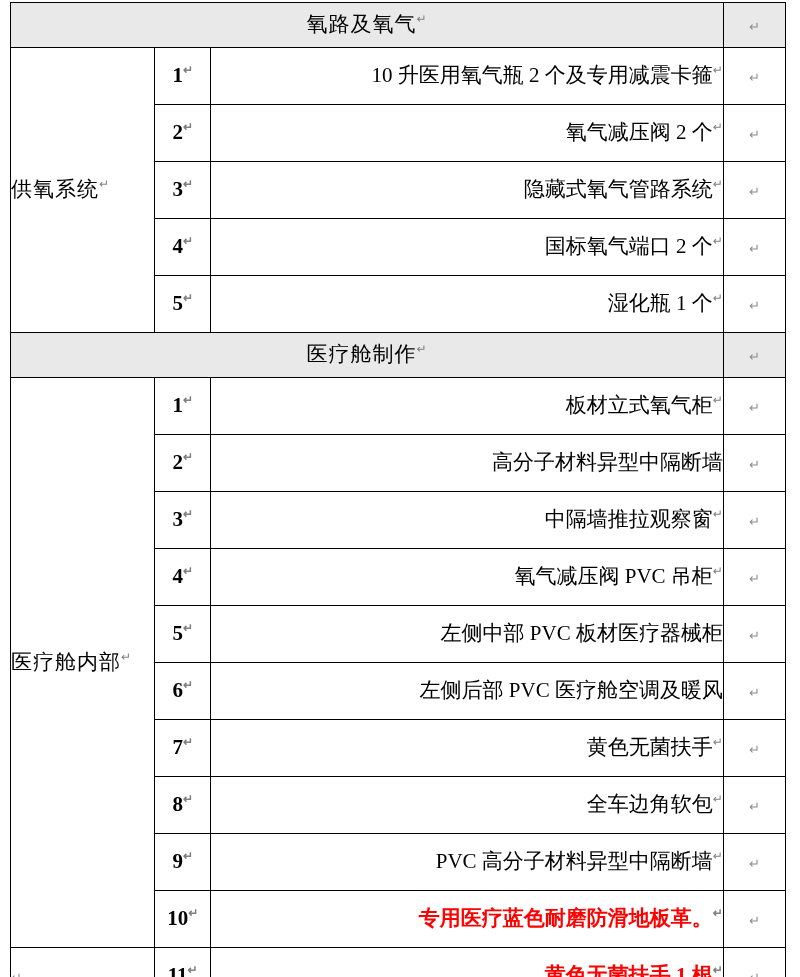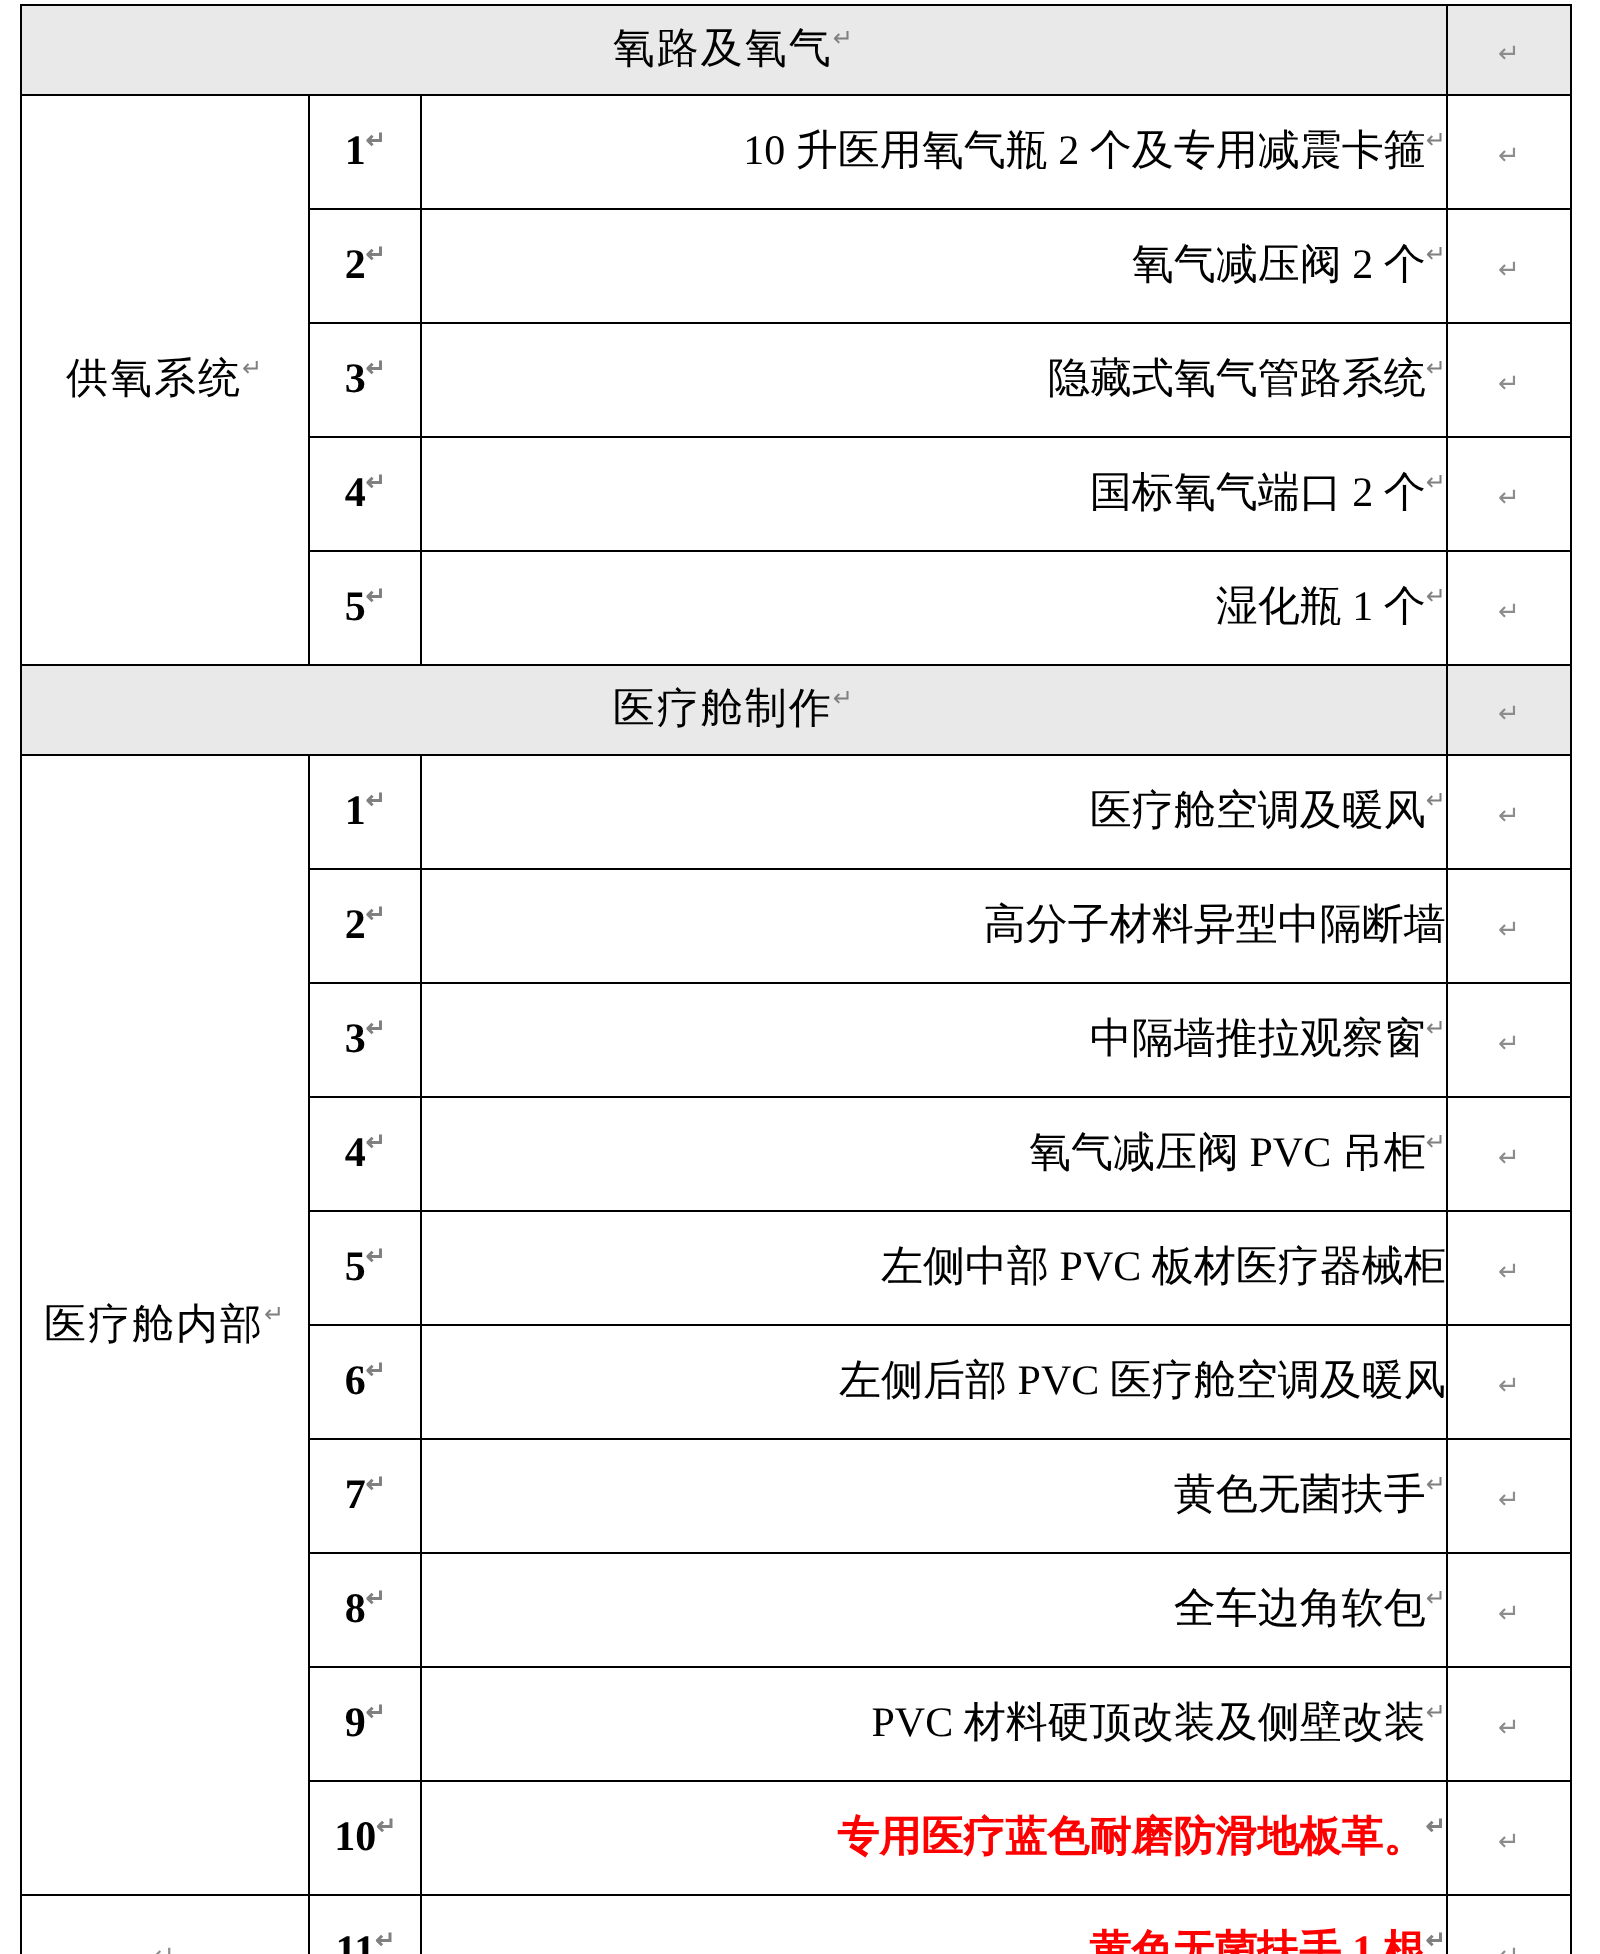--- a/index.html
+++ b/index.html
@@ -43,21 +43,21 @@
     background: #e9e9e9;
     text-align: center;
     font-size: 22px;
     height: 44px;
     letter-spacing: 1px;
   }
   .hdr-mark {
     background: #e9e9e9;
   }
   .cat {
-    text-align: center;
+    text-align: left;
     font-size: 22px;
     letter-spacing: 1px;
   }
   .num {
     text-align: center;
     font-size: 21px;
     font-weight: bold;
     padding-right: 4px;
   }
   .desc {
@@ -132,21 +132,21 @@
       </tr>
 
       <tr>
         <td class="hdr" colspan="3"><span>医疗舱制作</span><span class="mk">↵</span></td>
         <td class="hdr-mark mark"><span class="mk-cell">↵</span></td>
       </tr>
 
       <tr class="body-row">
         <td class="cat" rowspan="10"><span>医疗舱内部</span><span class="mk">↵</span></td>
         <td class="num"><span class="num-inner">1</span><span class="mk">↵</span></td>
-        <td class="desc"><span>医疗舱空调及暖风</span><span class="mk">↵</span></td>
+        <td class="desc"><span>板材立式氧气柜</span><span class="mk">↵</span></td>
         <td class="mark"><span class="mk-cell">↵</span></td>
       </tr>
       <tr class="body-row">
         <td class="num"><span class="num-inner">2</span><span class="mk">↵</span></td>
         <td class="desc"><span>高分子材料异型中隔断墙</span></td>
         <td class="mark"><span class="mk-cell">↵</span></td>
       </tr>
       <tr class="body-row">
         <td class="num"><span class="num-inner">3</span><span class="mk">↵</span></td>
         <td class="desc"><span>中隔墙推拉观察窗</span><span class="mk">↵</span></td>
@@ -172,21 +172,21 @@
         <td class="desc"><span>黄色无菌扶手</span><span class="mk">↵</span></td>
         <td class="mark"><span class="mk-cell">↵</span></td>
       </tr>
       <tr class="body-row">
         <td class="num"><span class="num-inner">8</span><span class="mk">↵</span></td>
         <td class="desc"><span>全车边角软包</span><span class="mk">↵</span></td>
         <td class="mark"><span class="mk-cell">↵</span></td>
       </tr>
       <tr class="body-row">
         <td class="num"><span class="num-inner">9</span><span class="mk">↵</span></td>
-        <td class="desc"><span>PVC 材料硬顶改装及侧壁改装</span><span class="mk">↵</span></td>
+        <td class="desc"><span>PVC 高分子材料异型中隔断墙</span><span class="mk">↵</span></td>
         <td class="mark"><span class="mk-cell">↵</span></td>
       </tr>
       <tr class="body-row">
         <td class="num"><span class="num-inner">10</span><span class="mk">↵</span></td>
         <td class="desc red"><span>专用医疗蓝色耐磨防滑地板革。</span><span class="mk">↵</span></td>
         <td class="mark"><span class="mk-cell">↵</span></td>
       </tr>
 
       <tr class="body-row-tall">
         <td class="cat"><span class="mk-cell">↵</span></td>

